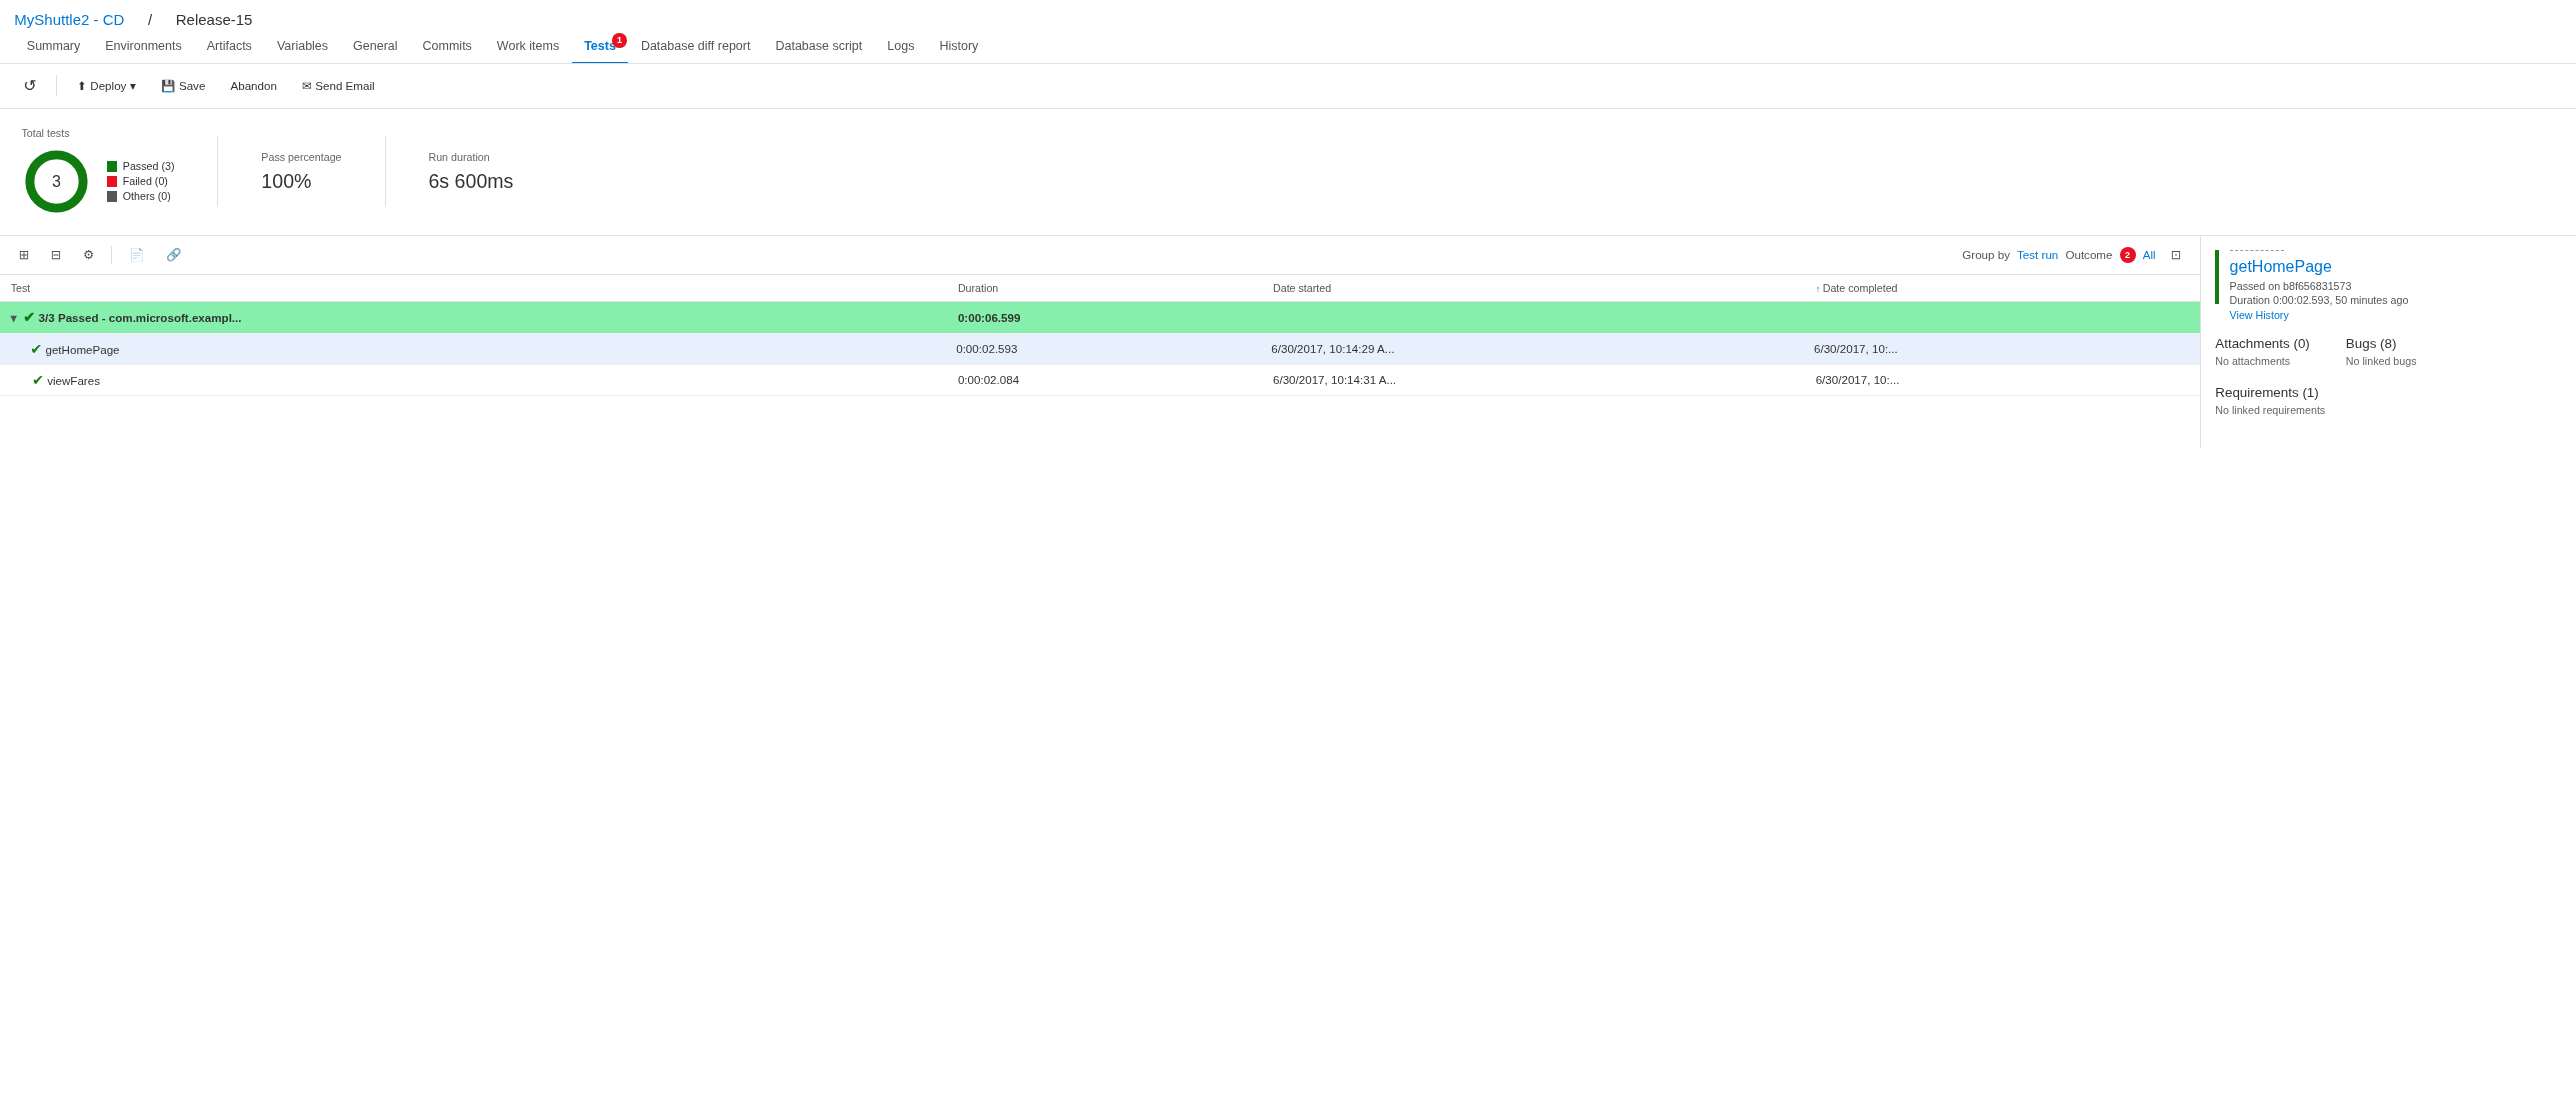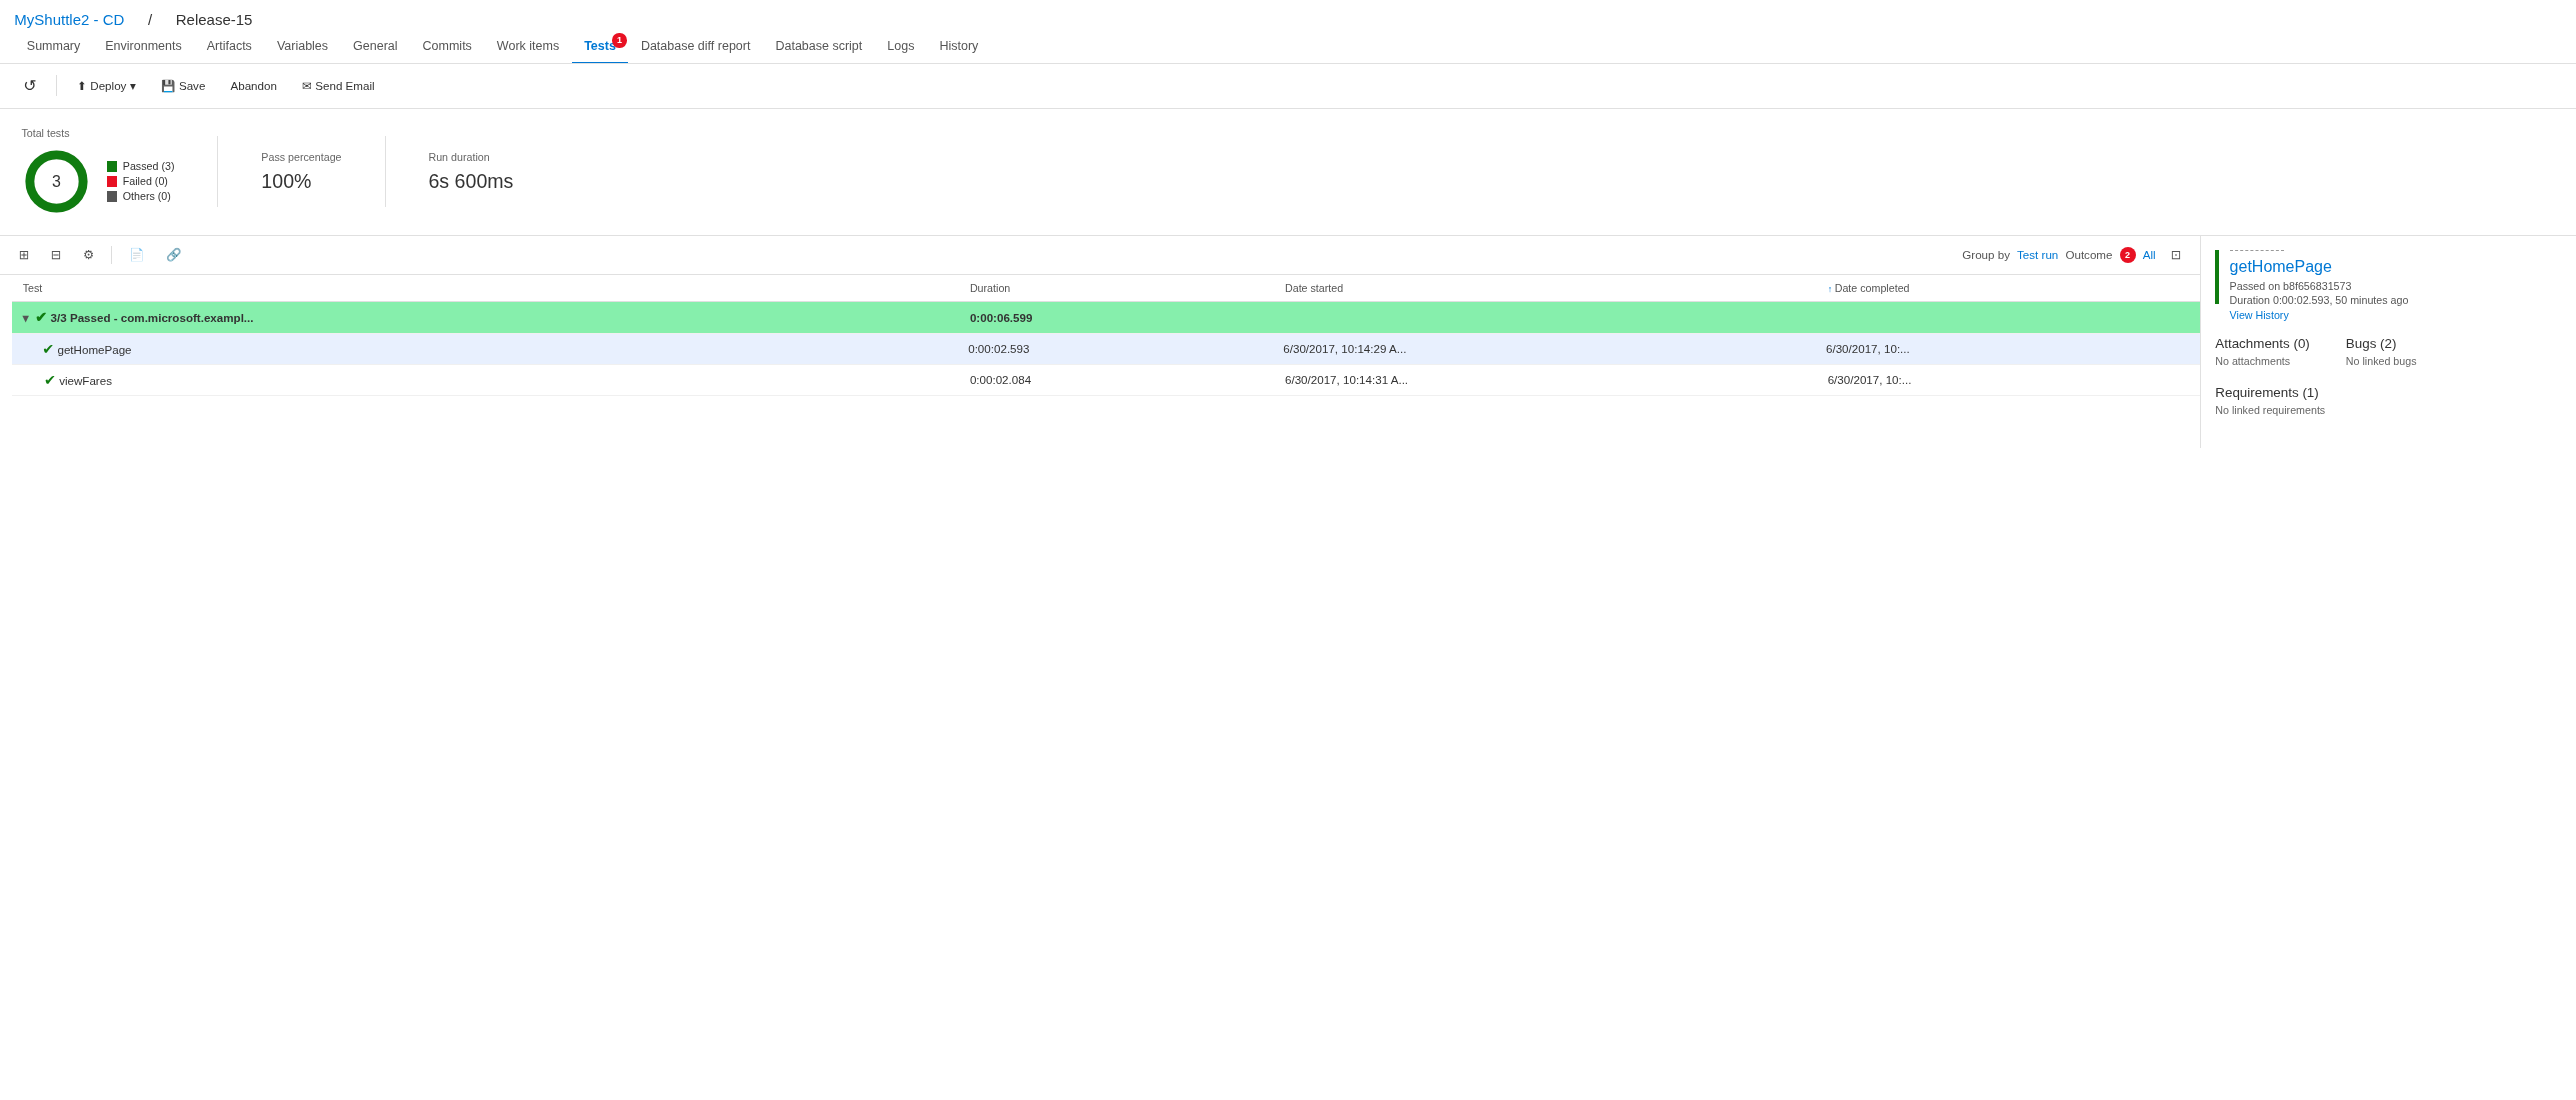--- a/index.html
+++ b/index.html
@@ -43,21 +43,21 @@
     
     .table-toolbar { display: flex; align-items: center; padding: 7.1px 10.7px; border-bottom: 0.9px solid #e0e0e0; gap: 5.4px; }
     .table-toolbar-btn { padding: 3.6px 7.1px; background: none; border: 0.9px solid transparent; cursor: pointer; color: #555; font-size: 12.5px; }
     .table-toolbar-sep { width: 0.9px; height: 18px; background: #ddd; margin: 0 3.6px; }
     .group-by-section { margin-left: auto; display: flex; align-items: center; gap: 7.1px; font-size: 11.6px; color: #555; }
     .group-by-val { color: #0078d4; cursor: pointer; }
     .outcome-badge { background: #e81123; color: #fff; border-radius: 50%; width: 16px; height: 16px; font-size: 9px; display: flex; align-items: center; justify-content: center; font-weight: bold; }
     .outcome-val { color: #0078d4; cursor: pointer; }
 
     
-    .test-table { width: 100%; border-collapse: collapse; margin-left: 12px; }
+    .test-table { width: 100%; border-collapse: collapse; }
     .test-table th { text-align: left; padding: 7.1px 10.7px; font-size: 10.7px; color: #555; font-weight: normal; border-bottom: 0.9px solid #e0e0e0; white-space: nowrap; }
     .test-table td { padding: 7.1px 10.7px; font-size: 11.6px; border-bottom: 0.9px solid #f0f0f0; white-space: nowrap; }
     .test-table .group-row td { background: #86efac; font-weight: 700; }
     .test-table .test-row.selected td { background: #e8f0fe; padding-left: 9px; }
     .check-icon { color: #107c10; font-size: 14.3px; }
     .expand-icon { color: #555; margin-right: 3.6px; cursor: pointer; }
     .sort-icon { color: #0078d4; font-size: 9px; }
 
     
     .detail-header { display: flex; gap: 10.7px; align-items: flex-start; margin-bottom: 14.3px; }
@@ -259,21 +259,21 @@
         <a class="view-history-link">View History</a>
       </div>
     </div>
 
     <div class="detail-cols">
       <div class="detail-section">
         <div class="detail-section-title">Attachments (0)</div>
         <div class="detail-section-empty">No attachments</div>
       </div>
       <div class="detail-section">
-        <div class="detail-section-title">Bugs (2)</div>
+        <div class="detail-section-title">Bugs (8)</div>
         <div class="detail-section-empty">No linked bugs</div>
       </div>
     </div>
 
     <div class="detail-section">
       <div class="detail-section-title">Requirements (1)</div>
       <div class="detail-section-empty">No linked requirements</div>
     </div>
   </div>
 </div>

